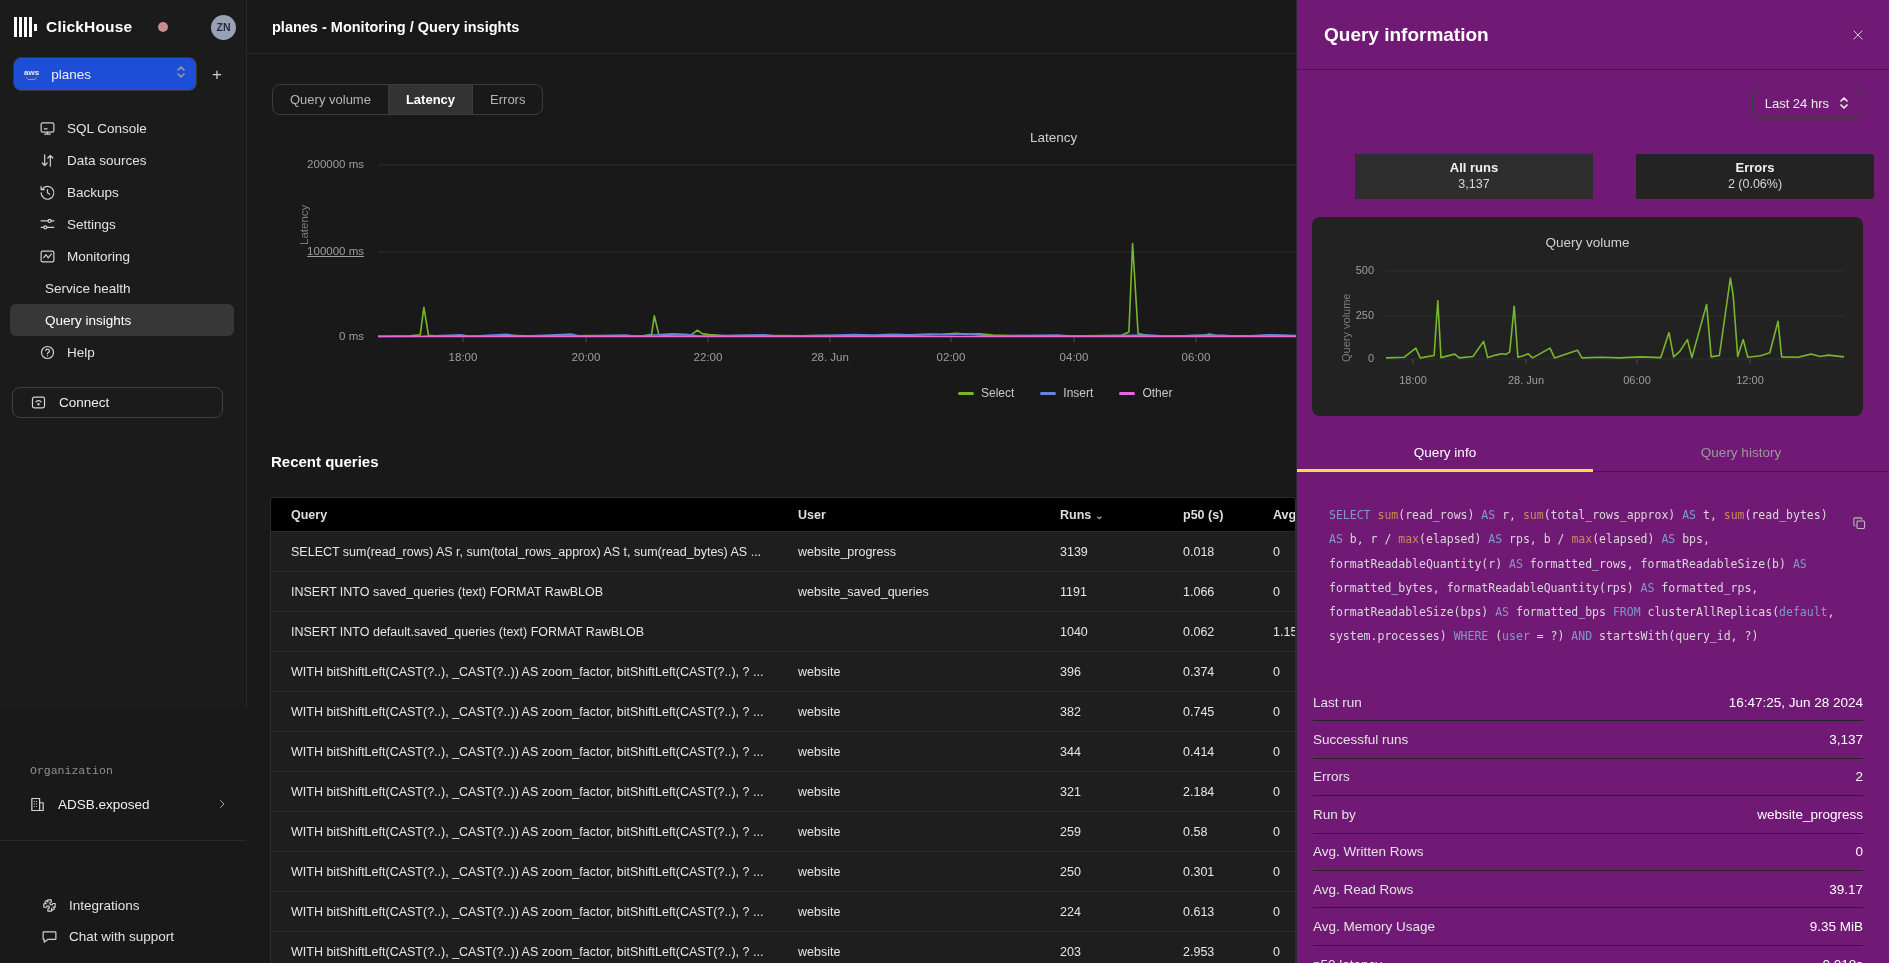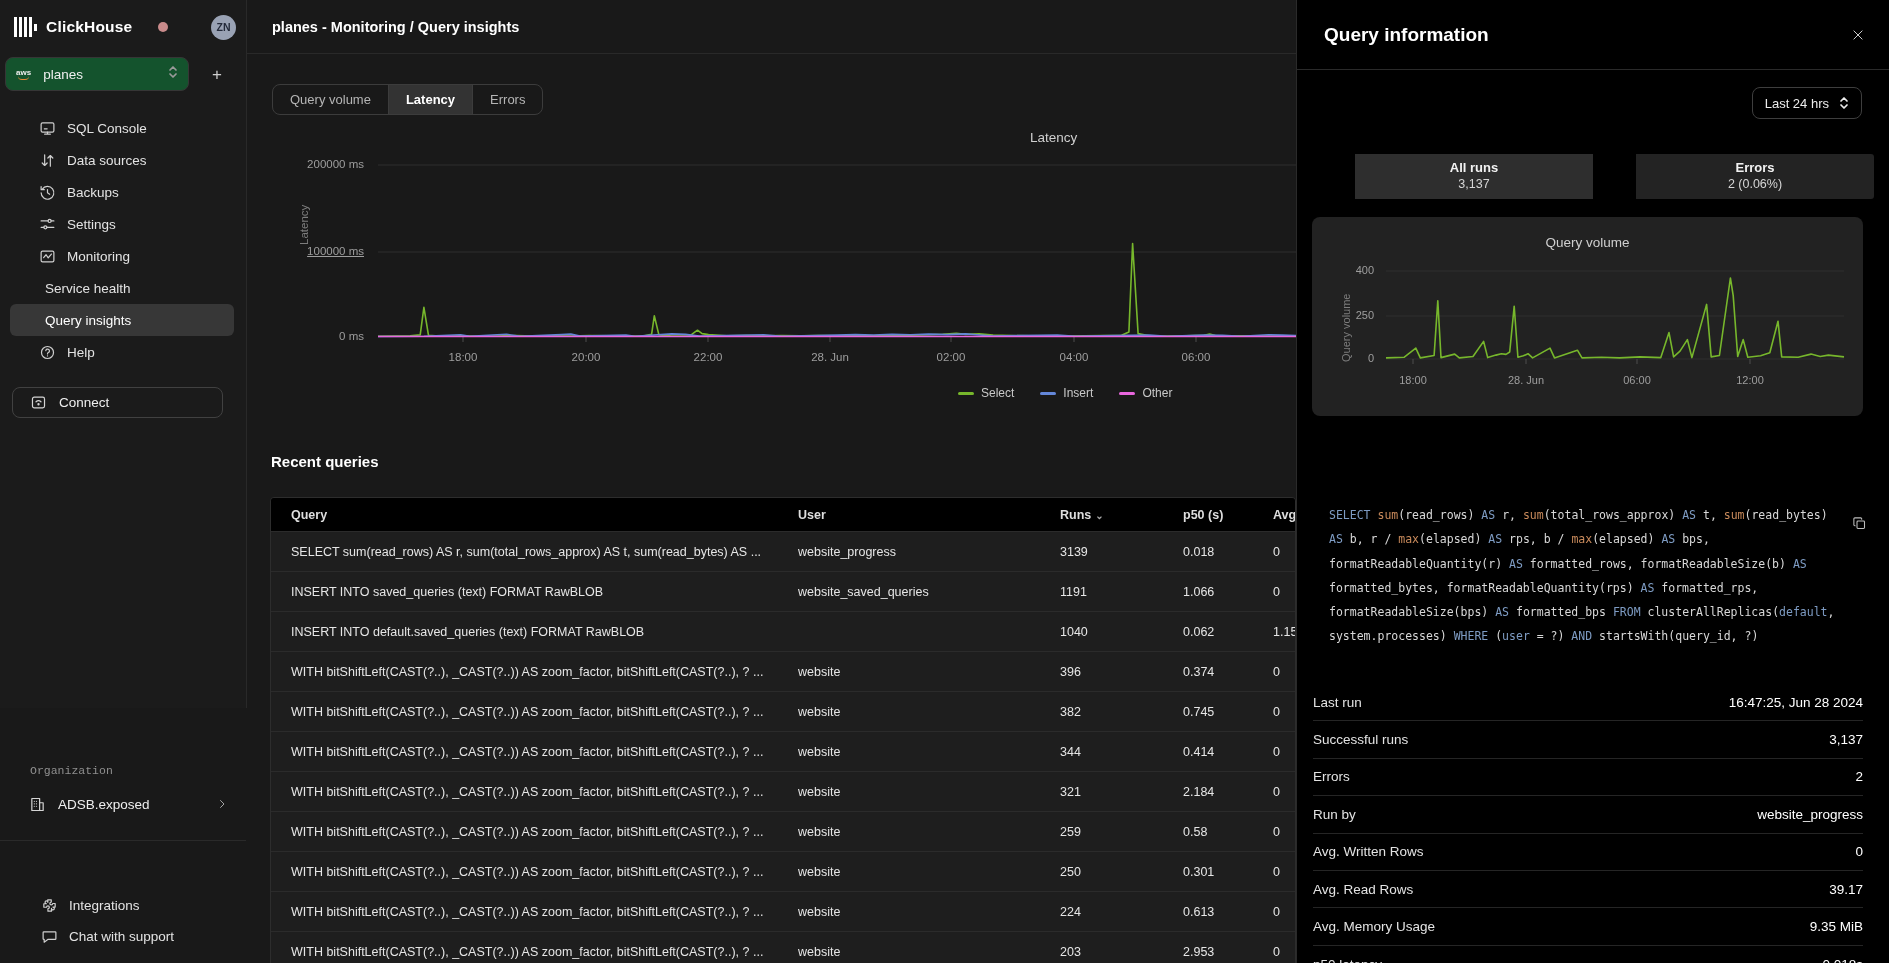--- a/index.html
+++ b/index.html
@@ -9,21 +9,21 @@
 
   
   .sidebar { position:absolute; left:0; top:0; width:247px; height:708px; background:#1b1b1b; border-right:1px solid #292929; }
   .logo-row { position:absolute; left:14px; top:12px; right:10px; height:30px; display:flex; align-items:center; }
   .logo-bars { display:flex; align-items:center; gap:2px; height:20px; margin-right:9px; }
   .logo-bars i { display:block; width:3px; height:20px; background:#fff; }
   .logo-bars i.short { height:7px; }
   .brand { font-size:15.5px; font-weight:700; color:#fff; letter-spacing:.2px; }
   .notif-dot { width:10px; height:10px; border-radius:50%; background:#c98b8b; margin-left:26px; }
   .avatar { margin-left:auto; width:25px; height:25px; border-radius:50%; background:#99a2b4; color:#232a3a; font-size:10.5px; font-weight:700; display:flex; align-items:center; justify-content:center; }
-  .svc-select { position:absolute; left:5px; top:57px; width:184px; height:34px; background:#14532d; border:1px solid #363636; border-radius:8px; display:flex; align-items:center; padding:0 10px; cursor:pointer; }
+  .svc-select { position:absolute; left:13px; top:57px; width:184px; height:34px; background:#1d4ed8; border:1px solid #363636; border-radius:8px; display:flex; align-items:center; padding:0 10px; cursor:pointer; }
   .aws-mark { display:flex; flex-direction:column; align-items:center; margin-right:12px; }
   .aws-mark b { font-size:8px; color:#eee; font-weight:700; line-height:7px; }
   .aws-mark i { display:block; width:11px; height:4px; border-bottom:1.6px solid #e58836; border-radius:0 0 8px 8px; }
   .svc-name { font-size:13.5px; color:#f0f0f0; }
   .svc-chevrons { margin-left:auto; color:#9a9a9a; }
   .plus-btn { position:absolute; left:205px; top:63px; width:24px; height:24px; color:#cfcfcf; font-size:17px; display:flex; align-items:center; justify-content:center; cursor:pointer; }
   .nav { position:absolute; left:0; top:112px; right:0; }
   .nav-item { height:32px; display:flex; align-items:center; padding-left:29px; font-size:13.5px; color:#e3e3e3; cursor:pointer; margin:0 12px 0 10px; border-radius:6px; }
   .nav-item .nicon { width:17px; height:17px; margin-right:11px; color:#cfcfcf; flex:0 0 17px; display:flex; }
   .nav-item.indent { padding-left:35px; }
@@ -59,21 +59,21 @@
 
   .recent-title { position:absolute; left:24px; top:453px; font-size:15px; font-weight:700; color:#fff; }
   .qtable { position:absolute; left:23px; top:497px; width:1026px; border:1px solid #2d2d2d; border-radius:4px 4px 0 0; overflow:hidden; }
   .trow { display:grid; grid-template-columns:507px 262px 123px 90px 1fr; align-items:center; }
   .thead { background:#000000; height:33px; font-size:12.5px; color:#dedede; font-weight:700; }
   .trow > div { padding-left:20px; white-space:nowrap; overflow:hidden; }
   .tbody .trow { height:40px; background:#1e1e1e; border-top:1px solid #2b2b2b; font-size:12.5px; color:#e6e6e6; cursor:pointer; }
   .sort-caret { font-size:10px; color:#aaa; margin-left:4px; }
 
   
-  .panel { position:absolute; left:1296px; top:0; width:593px; height:963px; background:#000000; border-left:1px solid #2a2a2a; }
+  .panel { position:absolute; left:1296px; top:0; width:593px; height:963px; background:#701a75; border-left:1px solid #2a2a2a; }
   .panel-header { position:absolute; left:0; top:0; right:0; height:70px; border-bottom:1px solid #2a2a2a; display:flex; align-items:center; padding:0 24px 0 27px; }
   .panel-title { font-size:19px; font-weight:700; color:#fff; }
   .close-btn { margin-left:auto; color:#cfcfcf; cursor:pointer; display:flex; }
   .range-select { position:absolute; right:27px; top:87px; height:32px; border:1px solid #3e3e3e; border-radius:8px; display:flex; align-items:center; gap:10px; padding:0 12px; font-size:13px; color:#ececec; cursor:pointer; }
   .summary-tabs { position:absolute; left:15px; right:15px; top:154px; height:45px; display:grid; grid-template-columns:1fr 1fr; border-radius:3px; overflow:hidden; }
   .summary-tabs .st { text-align:center; padding-top:6px; cursor:pointer; background:#232323;margin-left:43px; }
   .summary-tabs .st.active { background:#2e2e2e; }
   .summary-tabs .st .l { font-size:13px; font-weight:700; color:#f2f2f2; }
   .summary-tabs .st .v { font-size:12.5px; color:#d6d6d6; margin-top:2px; }
   .vol-card { position:absolute; left:15px; top:217px; width:551px; height:199px; background:#222; border-radius:8px; }
@@ -416,40 +416,44 @@
           <div class="v">2 (0.06%)</div>
         </div>
       </div>
 
     <div class="vol-card">
       <div class="vol-title">Query volume</div>
       <div class="vol-yaxis-title">Query volume</div>
       <div id="vol-ylabs">
           <div class="vol-ylab" style="top: 135px;">0</div>
           <div class="vol-ylab" style="top: 92px;">250</div>
-          <div class="vol-ylab" style="top: 47px;">400</div>
+          <div class="vol-ylab" style="top: 47px;">500</div>
         </div>
       <div id="vol-xlabs">
           <div class="vol-xlab" style="left: 66px;">18:00</div>
           <div class="vol-xlab" style="left: 179px;">28. Jun</div>
           <div class="vol-xlab" style="left: 290px;">06:00</div>
           <div class="vol-xlab" style="left: 403px;">12:00</div>
         </div>
       <svg id="vol-svg" width="551" height="155" style="position:absolute;top:0;left:0">
           <line x1="74" y1="54" x2="532" y2="54" stroke="#2f2f2f" stroke-width="1"></line>
           <line x1="74" y1="99" x2="532" y2="99" stroke="#2f2f2f" stroke-width="1"></line>
           <line x1="74" y1="142" x2="532" y2="142" stroke="#2f2f2f" stroke-width="1"></line>
           <line x1="101" y1="142" x2="101" y2="147" stroke="#4d4d4d" stroke-width="1"></line>
           <line x1="214" y1="142" x2="214" y2="147" stroke="#4d4d4d" stroke-width="1"></line>
           <line x1="325" y1="142" x2="325" y2="147" stroke="#4d4d4d" stroke-width="1"></line>
           <line x1="438" y1="142" x2="438" y2="147" stroke="#4d4d4d" stroke-width="1"></line>
           <polyline points="74.0,140.9 92.3,140.2 103.8,131.1 108.3,140.9 122.1,138.5 125.8,83.9 129.0,140.6 142.7,137.1 147.3,140.9 161.0,139.5 171.6,124.4 175.7,140.6 183.9,138.1 189.4,136.7 194.0,137.4 197.7,135.0 202.2,89.2 205.9,140.2 211.4,138.8 216.0,136.7 220.6,140.9 238.0,131.1 242.5,140.9 265.4,133.2 270.0,140.9 289.3,140.2 307.6,140.9 328.2,139.9 348.8,140.6 357.0,115.6 361.6,139.9 368.0,134.1 375.4,122.6 379.9,140.6 394.6,87.4 399.2,139.9 407.4,138.5 418.4,61.0 421.2,78.6 425.7,139.5 431.2,122.6 435.8,140.2 448.6,138.8 457.8,135.8 466.0,104.2 469.7,139.9 486.2,140.2 499.0,137.1 508.2,139.5 516.4,138.1 532.0,139.9" fill="none" stroke="#77b72c" stroke-width="1.6" stroke-linejoin="round"></polyline>
         </svg>
     </div>
 
+    <div class="info-tabs" id="info-tabs">
+        <div class="it active">Query info</div>
+        <div class="it">Query history</div>
+      </div>
     <div class="sql" id="sql-block"><div><span class="k">SELECT </span><span class="f">sum</span><span class="p">(read_rows) </span><span class="k">AS </span><span class="p">r, </span><span class="f">sum</span><span class="p">(total_rows_approx) </span><span class="k">AS </span><span class="p">t, </span><span class="f">sum</span><span class="p">(read_bytes)</span></div><div><span class="k">AS </span><span class="p">b, r / </span><span class="f">max</span><span class="p">(elapsed) </span><span class="k">AS </span><span class="p">rps, b / </span><span class="f">max</span><span class="p">(elapsed) </span><span class="k">AS </span><span class="p">bps,</span></div><div><span class="p">formatReadableQuantity(r) </span><span class="k">AS </span><span class="p">formatted_rows, formatReadableSize(b) </span><span class="k">AS</span></div><div><span class="p">formatted_bytes, formatReadableQuantity(rps) </span><span class="k">AS </span><span class="p">formatted_rps,</span></div><div><span class="p">formatReadableSize(bps) </span><span class="k">AS </span><span class="p">formatted_bps </span><span class="k">FROM </span><span class="p">clusterAllReplicas(</span><span class="k">default</span><span class="p">,</span></div><div><span class="p">system.processes) </span><span class="k">WHERE </span><span class="p">(</span><span class="k">user</span><span class="p"> = ?) </span><span class="k">AND </span><span class="p">startsWith(query_id, ?)</span></div></div>
     <span class="copy-btn">
       <svg class="stroke" width="15" height="15" viewBox="0 0 24 24">
           <rect x="8" y="8" width="12" height="12" rx="1.5"></rect>
           <path d="M5 15.5H4.5A1.5 1.5 0 0 1 3 14V4.5A1.5 1.5 0 0 1 4.5 3H14a1.5 1.5 0 0 1 1.5 1.5V5"></path>
         </svg>
     </span>
     <div class="stats" id="stats-list">
         <div class="stat-row">
           <span class="sl">Last run</span>

